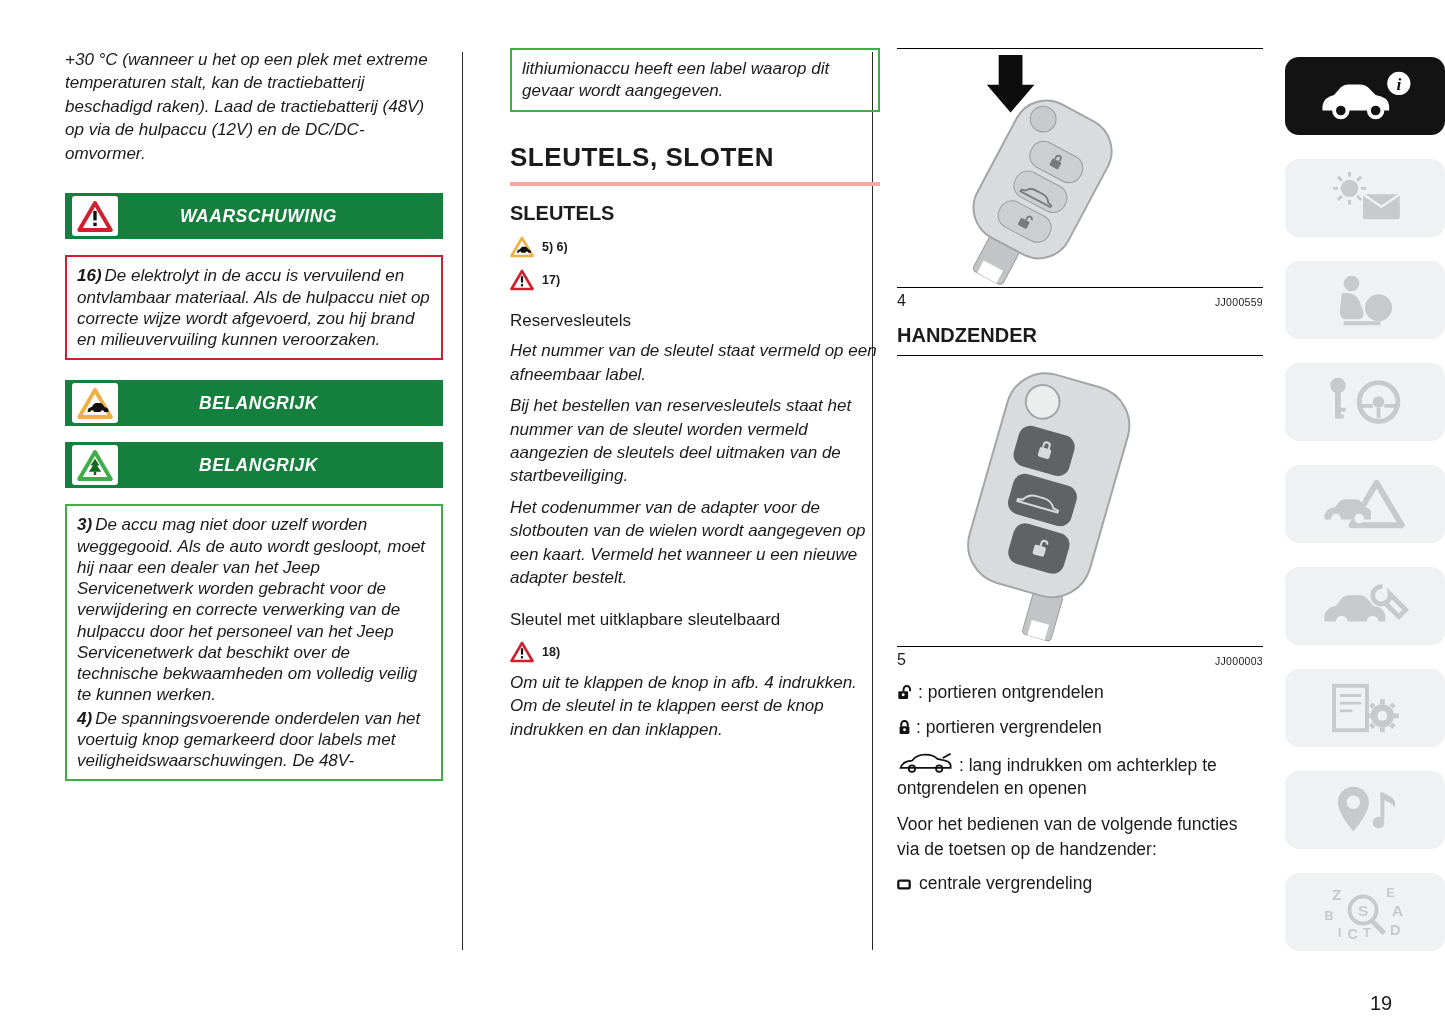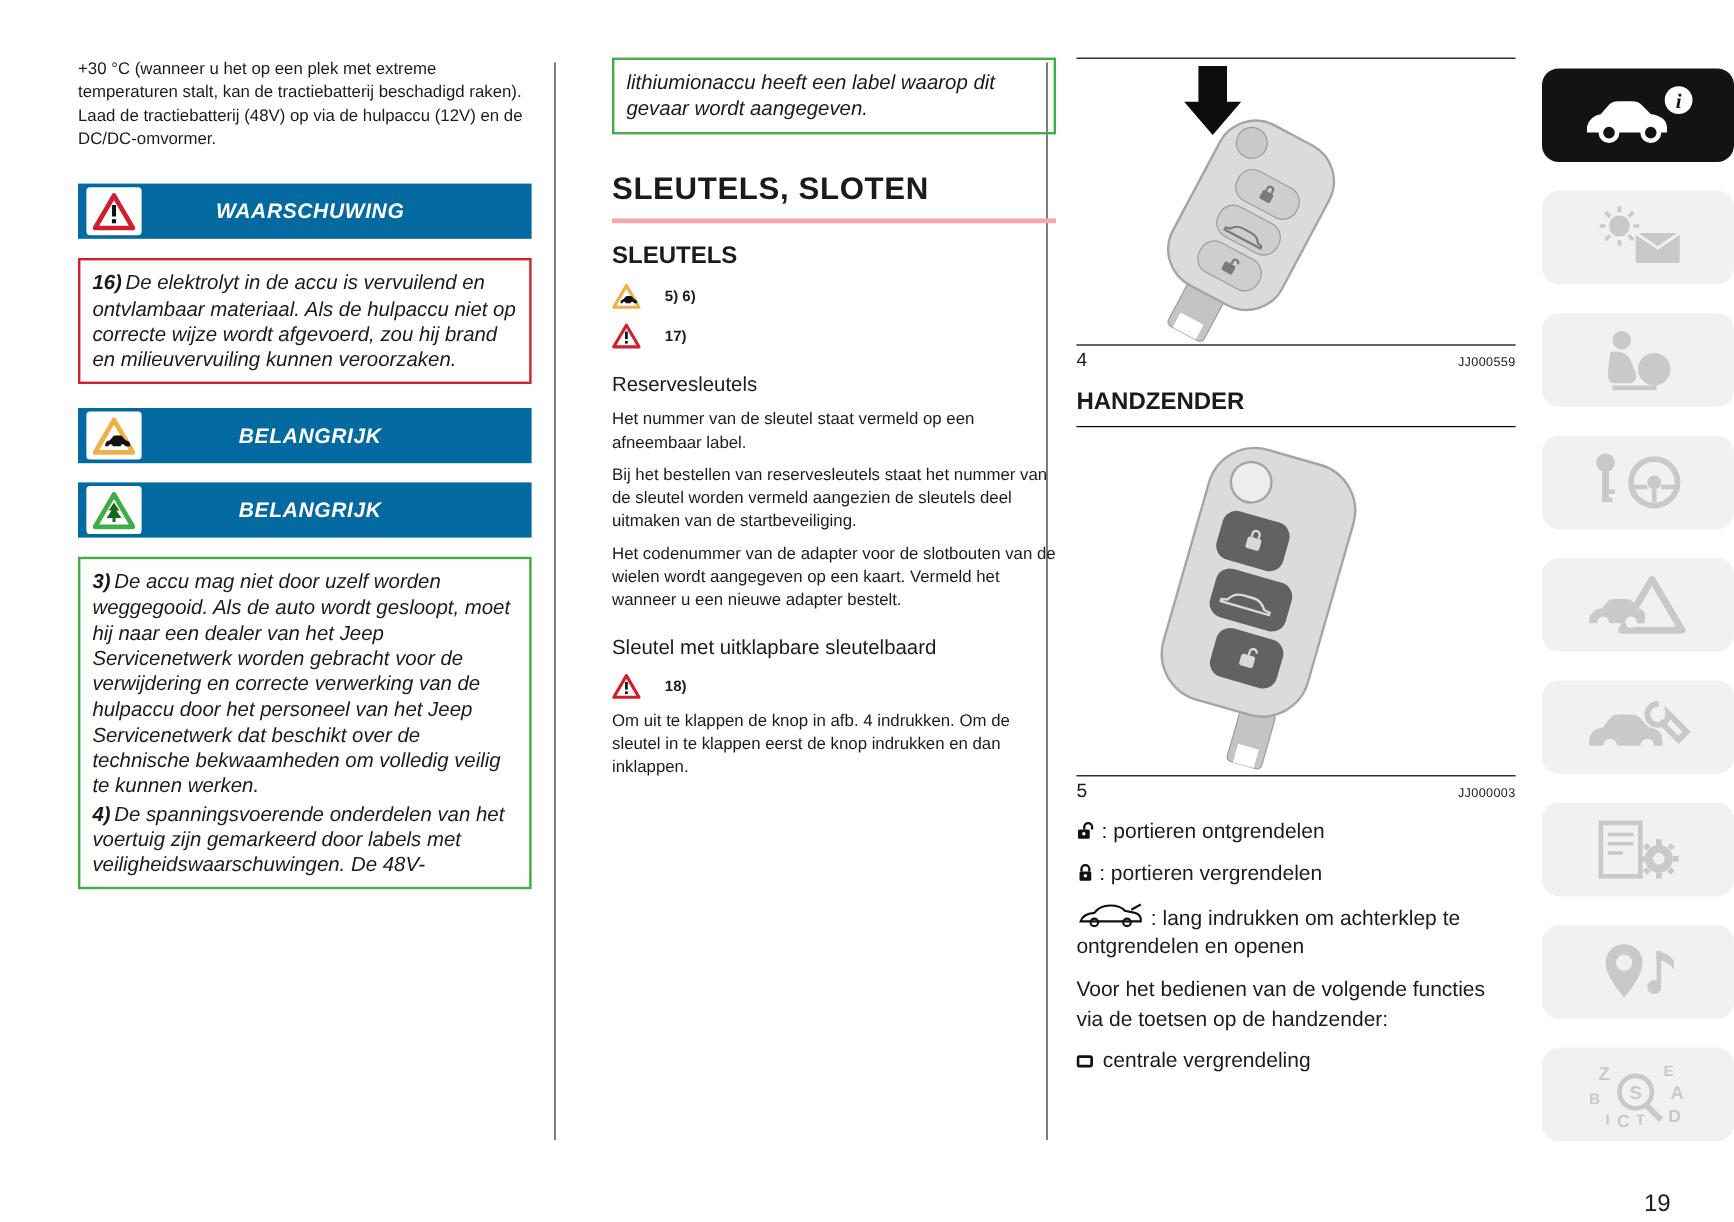--- a/index.html
+++ b/index.html
@@ -6,39 +6,39 @@
   html,body { width:1445px; height:1018px; }
   body { font-family:"Liberation Sans", sans-serif; background:#fff; color:#1b1b1b; }
   .page { position:relative; width:1445px; height:1018px; background:#fff; overflow:hidden; }
 
   .col { position:absolute; top:48px; }
   .col-left { left:65px; width:378px; }
   .col-mid { left:510px; width:370px; }
   .col-right { left:897px; width:366px; }
   .vrule { position:absolute; top:52px; height:898px; width:1px; background:#2a2a2a; }
 
-  p.body { font-size:14px; line-height:1.38; }
-
-  .banner { display:flex; align-items:center; height:46px; background:#0369a1; margin:14px 0 16px; padding-left:7px; }
+  p.body { font-size:17px; line-height:1.38;font-style:italic; }
+
+  .banner { display:flex; align-items:center; height:46px; background:#15803d; margin:14px 0 16px; padding-left:7px; }
   .icon-wrap { width:46px; height:40px; background:#fff; border-radius:3px; display:flex; align-items:center; justify-content:center; flex:0 0 auto; }
   .tri { width:36px; height:33px; display:block; }
   .tri-sm { width:24px; height:22px; display:block; }
   .banner-label { flex:1; text-align:center; color:#fff; font-weight:bold; font-style:italic; font-size:17.5px; letter-spacing:.03em; padding-right:44px; }
 
   .note-box { border:2px solid #000; padding:8px 10px; font-style:italic; font-size:17px; line-height:1.25; margin-bottom:20px; }
   .note-box .note-num { font-weight:bold; margin-right:3px; }
   .note-box p + p { margin-top:2px; }
   .red-box { border-color:#cf2030; }
   .amber-box { border-color:#f0b048; }
   .green-box { border-color:#3fae49; }
 
   .cont-box { border:2px solid #3fae49; padding:8px 10px; font-style:italic; font-size:17px; line-height:1.3; }
   .section-title { font-size:26px; font-weight:bold; letter-spacing:.02em; margin-top:30px; padding-bottom:9px; border-bottom:4px solid #fca5a5; }
   .subsection { font-size:20px; font-weight:bold; margin-top:16px; }
-  .ref-row { display:flex; align-items:center; gap:20px; margin-top:11px; }
+  .ref-row { display:flex; align-items:center; gap:8px; margin-top:11px; }
   .ref-label { font-size:12.5px; font-weight:bold; }
   .para-head { font-size:17px; font-weight:normal; margin-top:20px; }
   .col-mid p.body { margin-top:8px; }
 
   .fig { border-top:1.5px solid #000; }
   .fig-img { display:block; width:100%; }
   .fig-caption { border-top:1.5px solid #000; display:flex; justify-content:space-between; align-items:baseline; padding-top:4px; font-size:16px; }
   .fig-code { font-size:10.5px; letter-spacing:.03em; }
   .hz-title { font-size:20px; font-weight:bold; margin:14px 0 8px; }
 
@@ -97,21 +97,21 @@
           <path d="M32 5 L60 53 H4 Z" fill="#fff" stroke="#3fae49" stroke-width="7" stroke-linejoin="round"></path>
           <path d="M32 17 l8 12 h-4.5 l7.5 11 H21 l7.5 -11 H24 z" fill="#14691f"></path>
           <rect x="29.8" y="40" width="4.4" height="6" fill="#14691f"></rect>
         </svg>
       </span>
       <span class="banner-label">BELANGRIJK</span>
     </div>
 
     <div class="note-box green-box">
       <p><span class="note-num">3)</span><span>De accu mag niet door uzelf worden weggegooid. Als de auto wordt gesloopt, moet hij naar een dealer van het Jeep Servicenetwerk worden gebracht voor de verwijdering en correcte verwerking van de hulpaccu door het personeel van het Jeep Servicenetwerk dat beschikt over de technische bekwaamheden om volledig veilig te kunnen werken.</span></p>
-      <p><span class="note-num">4)</span><span>De spanningsvoerende onderdelen van het voertuig zijn gemarkeerd door labels met veiligheidswaarschuwingen. De 48V-</span></p>
+      <p><span class="note-num">4)</span><span>De spanningsvoerende onderdelen van het voertuig knop gemarkeerd door labels met veiligheidswaarschuwingen. De 48V-</span></p>
     </div>
   </div>
 
   <div class="vrule" style="left:462px"></div>
   <div class="vrule" style="left:872px"></div>
 
   <div class="col col-mid">
     <div class="cont-box">
       <span>lithiumionaccu heeft een label waarop dit gevaar wordt aangegeven.</span>
     </div>

